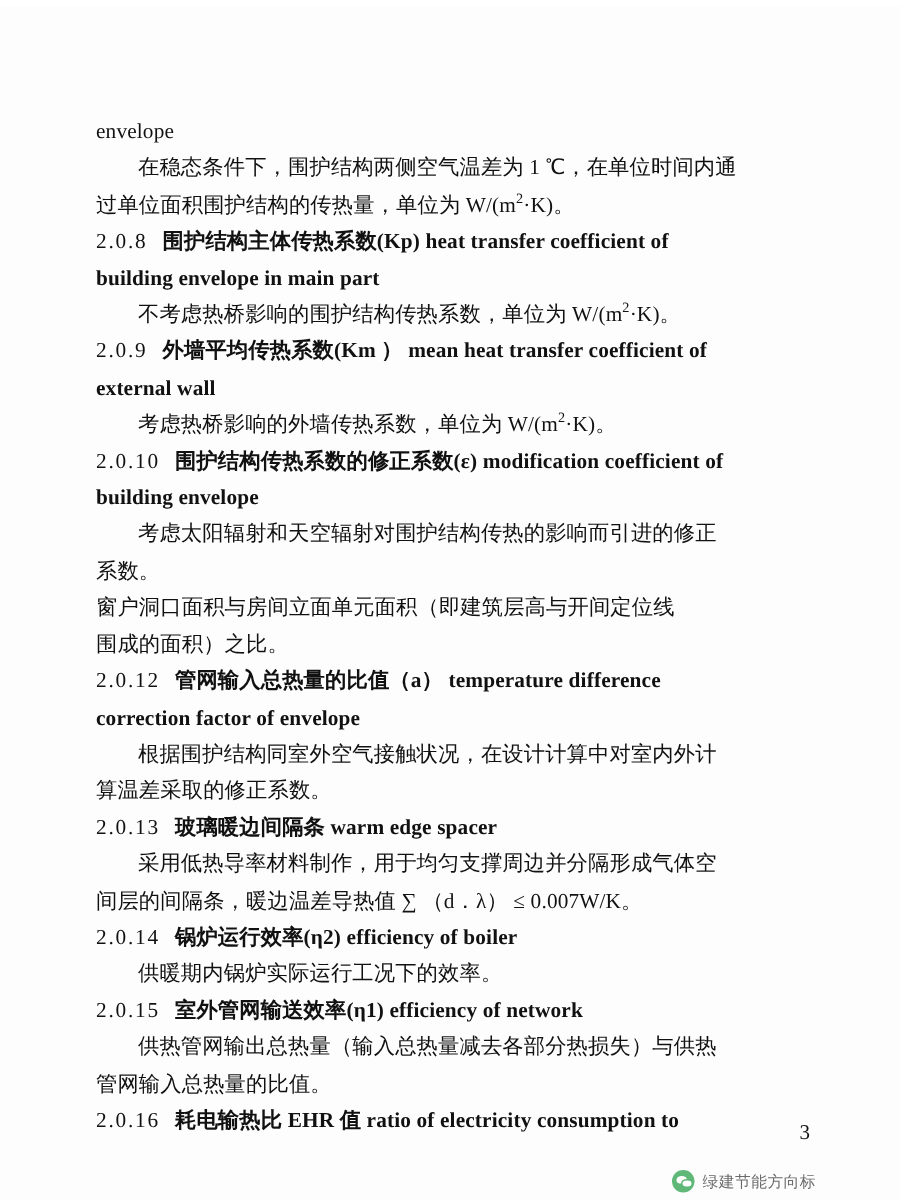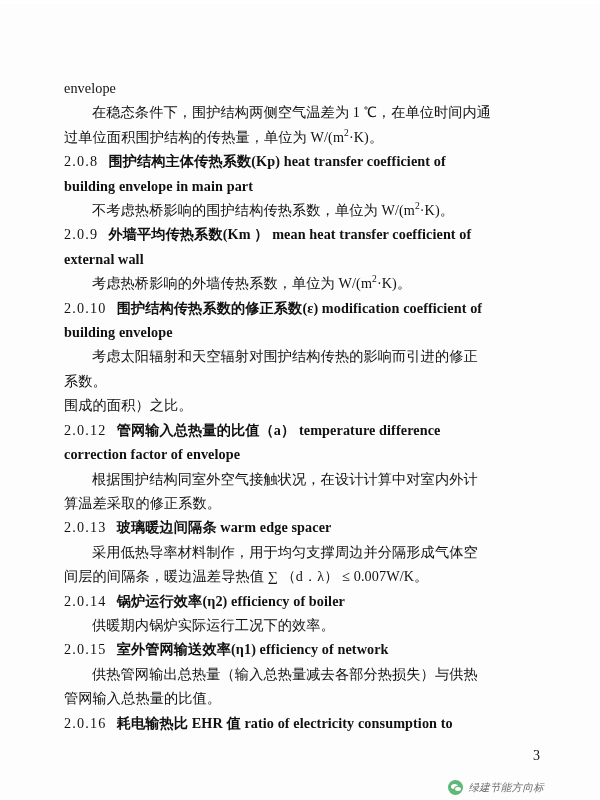--- a/index.html
+++ b/index.html
@@ -65,21 +65,20 @@
     font-family: "Liberation Serif", serif;
     color: #111;
   }
   .footer-brand {
     position: absolute;
     right: 56px;
     top: 776px;
     display: flex;
     align-items: center;
     gap: 5px;
-    font-style: italic;
   }
   .wechat-icon {
     width: 15px;
     height: 15px;
     border-radius: 50%;
     background: #5fb878;
     position: relative;
     display: inline-block;
   }
   .wechat-icon::before {
@@ -136,20 +135,21 @@
 
     <p class="line"><span class="num">2.0.10</span><span class="spacer-sm"></span><span class="term">围护结构传热系数的修正系数(ε)  modification  coefficient  of</span></p>
 
     <p class="line"><span class="term">building envelope</span></p>
 
     <p class="line indent"><span>考虑太阳辐射和天空辐射对围护结构传热的影响而引进的修正</span></p>
 
     <p class="line"><span>系数。</span></p>
 
 
+    <p class="line"><span>窗户洞口面积与房间立面单元面积（即建筑层高与开间定位线</span></p>
 
     <p class="line"><span>围成的面积）之比。</span></p>
 
     <p class="line"><span class="num">2.0.12</span><span class="spacer-sm"></span><span class="term">管网输入总热量的比值（a）   temperature    difference</span></p>
 
     <p class="line"><span class="term">correction    factor    of    envelope</span></p>
 
     <p class="line indent"><span>根据围护结构同室外空气接触状况，在设计计算中对室内外计</span></p>
 
     <p class="line"><span>算温差采取的修正系数。</span></p>

